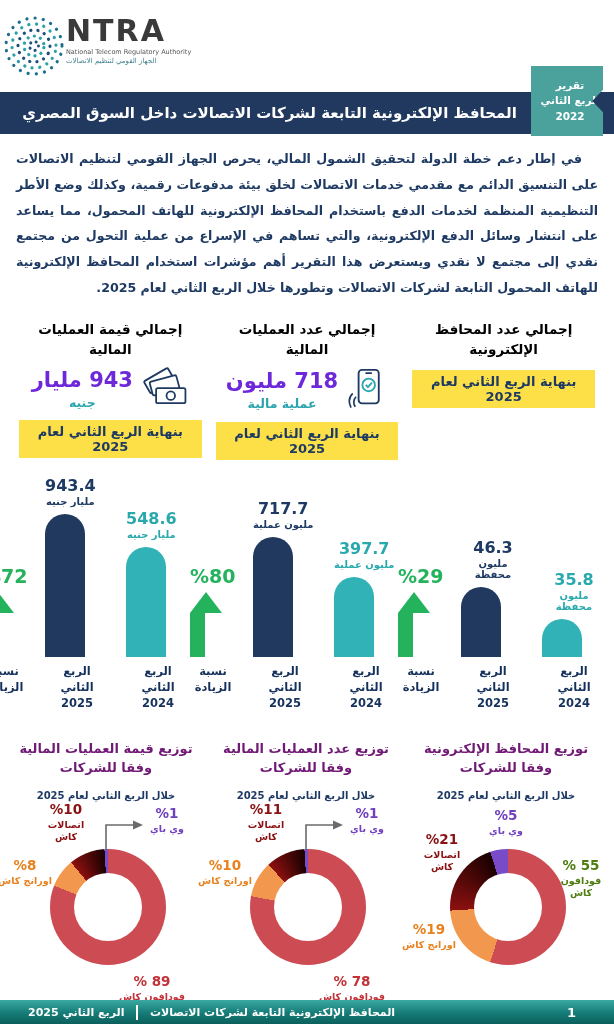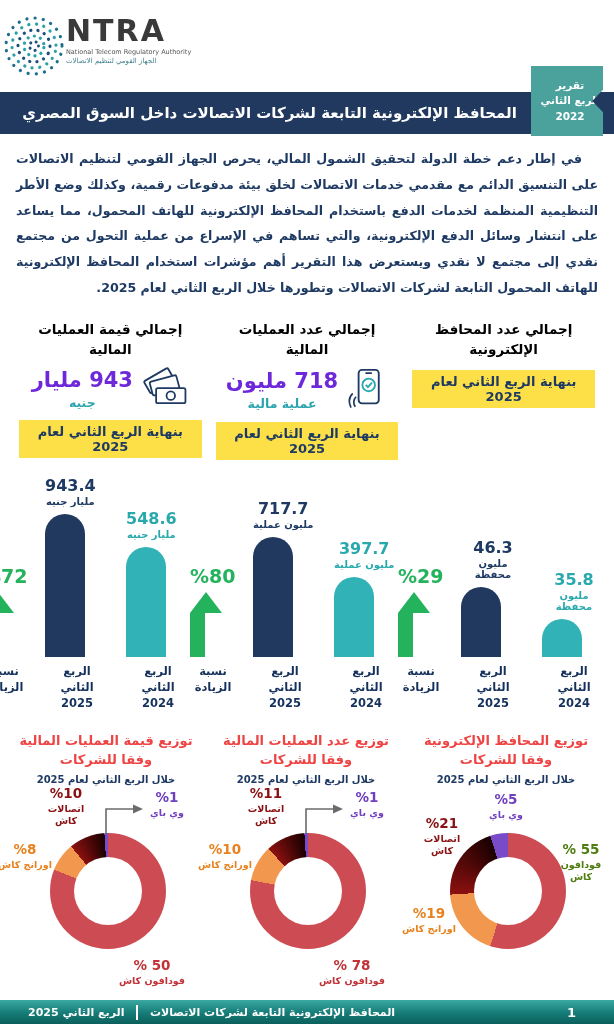--- a/index.html
+++ b/index.html
@@ -45,21 +45,21 @@
   .bar-val .unit{display:block;font-size:10px;font-weight:bold;margin-top:1px;direction:rtl;}
   .bar-col.s0 .bar-val{color:#1e3a63;}
   .bar-col.s1 .bar-val{color:#2aa9ad;}
   .bar{width:40px;border-radius:20px 20px 0 0;}
   .bar-cat,.arrow-caption{height:40px;margin-top:6px;width:64px;text-align:center;color:#15315c;font-size:11.5px;font-weight:bold;line-height:1.4;direction:rtl;}
   .arrow-caption{width:46px;}
 
   
   .donut-row{display:flex;direction:rtl;padding:24px 8px 0;}
   .donut-fig{flex:1;text-align:center;}
-  .donut-title{margin:4px auto;color:#ef4444;font-size:13px;font-weight:bold;line-height:1.5;direction:rtl;width:178px;}
+  .donut-title{margin:12px auto;color:#701a75;font-size:13px;font-weight:bold;line-height:1.5;direction:rtl;width:178px;}
   .donut-sub{color:#1e3a63;font-size:10px;font-weight:bold;margin-top:4px;direction:rtl;}
   .donut-area{position:relative;height:205px;width:200px;margin:14px auto 0;direction:ltr;}
   .donut-ring{position:absolute;left:44px;top:34px;width:116px;height:116px;border-radius:50%;}
   .donut-hole{position:absolute;inset:24px;background:#fff;border-radius:50%;}
   .dlabel{position:absolute;font-weight:bold;text-align:center;line-height:1.25;}
   .dlabel .pct{display:block;font-size:13.5px;direction:ltr;}
   .dlabel .nm{display:block;font-size:9.5px;margin-top:1px;direction:rtl;}
   
   .vA .lab-wep{left:72px;top:-8px;width:56px;}
   .vA .lab-eti{left:10px;top:16px;width:52px;}
@@ -318,21 +318,21 @@
       <div class="donut-sub">خلال الربع الثاني لعام 2025</div>
       <div class="donut-area vB">
         <div class="donut-ring" style="background: conic-gradient(rgb(205, 75, 82) 0deg, rgb(205, 75, 82) 291.6deg, rgb(242, 151, 78) 291.6deg, rgb(242, 151, 78) 320.4deg, rgb(140, 16, 16) 320.4deg, rgb(25, 0, 0) 356.4deg, rgb(122, 75, 200) 356.4deg, rgb(122, 75, 200) 360deg);">
             <div class="donut-hole"></div>
           </div>
         <svg class="wep-arrow" width="46" height="34" viewBox="0 0 46 34">
           <path d="M6 33 L6 8 L33 8" fill="none" stroke="#6b6b6b" stroke-width="1.6"></path>
           <path d="M33 3.5 L43 8 L33 12.5 Z" fill="#6b6b6b"></path>
         </svg>
         <div class="dlabel lab-vod" style="color: rgb(193, 50, 57);">
-            <span class="pct">% 50</span>
+            <span class="pct">% 89</span>
             <span class="nm">فودافون كاش</span>
           </div>
         <div class="dlabel lab-org" style="color: rgb(232, 130, 30);">
             <span class="pct">%8</span>
             <span class="nm">اورانج كاش</span>
           </div>
         <div class="dlabel lab-eti" style="color: rgb(138, 17, 19);">
             <span class="pct">%10</span>
             <span class="nm">اتصالات كاش</span>
           </div>

